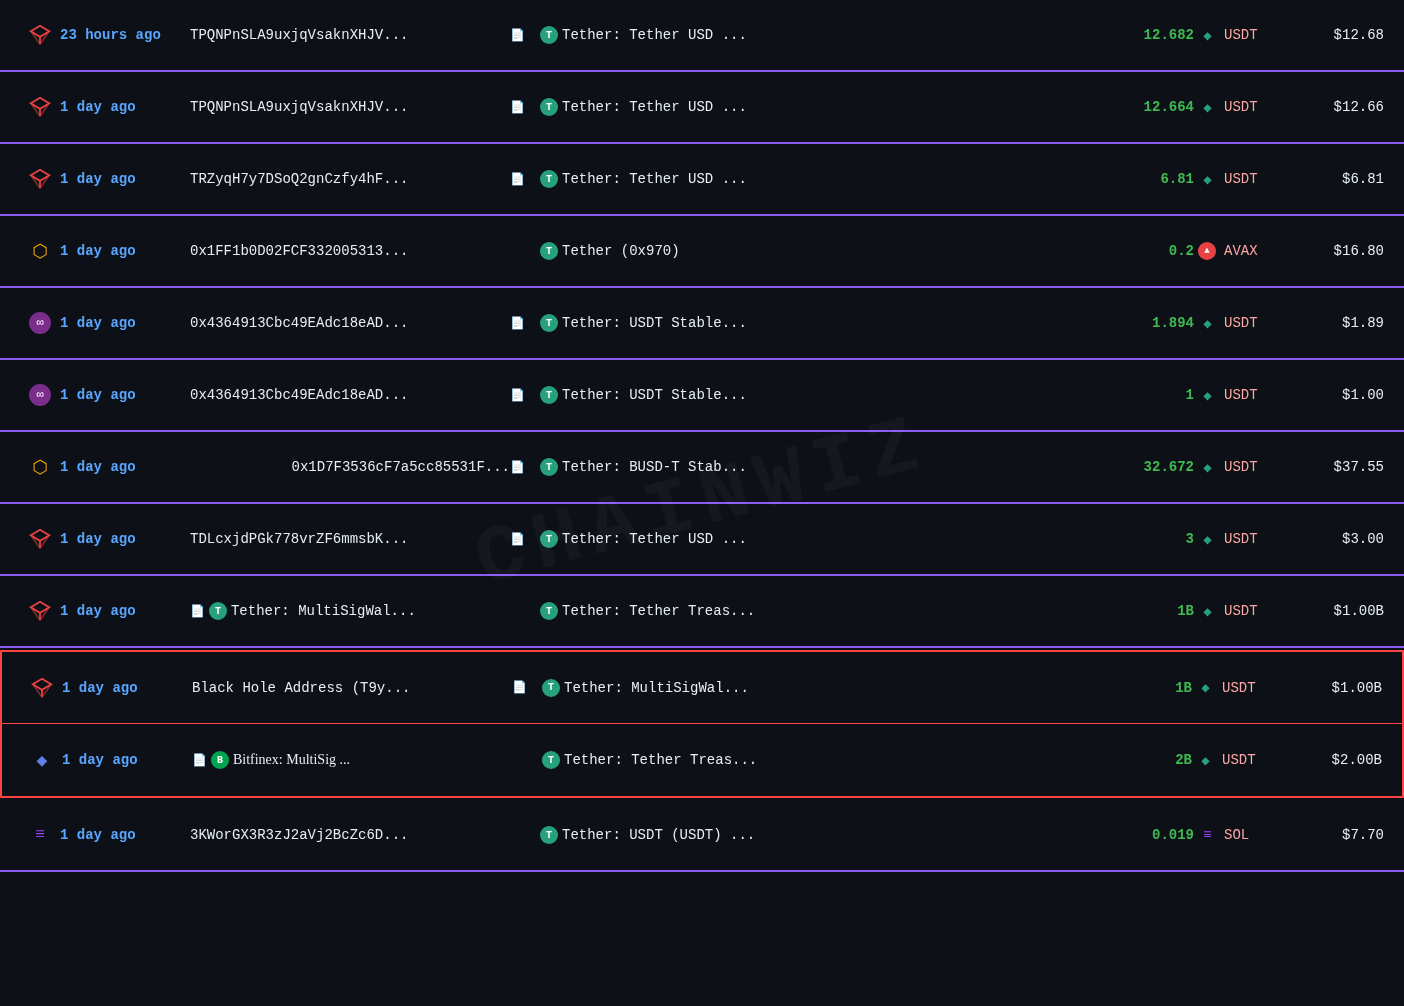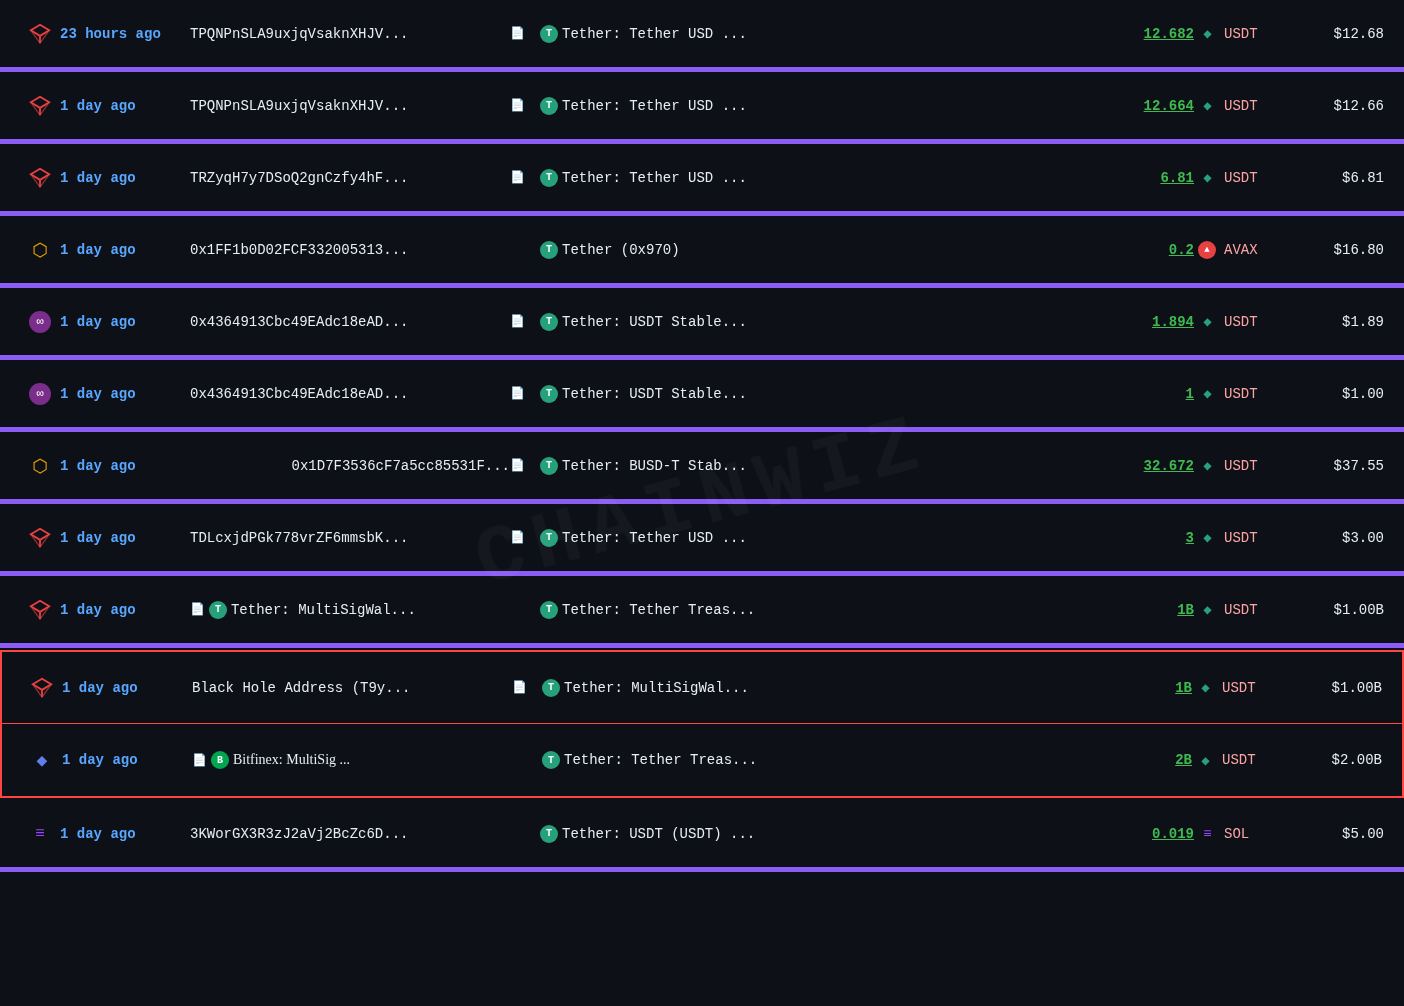--- a/index.html
+++ b/index.html
@@ -12,21 +12,21 @@
       min-height: 1006px;
       overflow-x: hidden;
     }
     .table-container {
       width: 100%;
     }
     .table-row {
       display: flex;
       align-items: center;
       padding: 14px 20px;
-      border-bottom: 5px solid #8b5cf6;
+      border-bottom: 2px solid #8b5cf6;
       min-height: 72px;
     }
     .col-icon {
       width: 40px;
       flex-shrink: 0;
       display: flex;
       align-items: center;
       justify-content: center;
     }
     .col-time {
@@ -57,21 +57,20 @@
       text-overflow: ellipsis;
       white-space: nowrap;
       min-width: 0;
     }
     .col-amount {
       width: 100px;
       flex-shrink: 0;
       text-align: right;
       color: #3fb950;
       font-weight: bold;
-      text-decoration: underline;
     }
     .col-token-icon {
       width: 30px;
       flex-shrink: 0;
       display: flex;
       align-items: center;
       justify-content: center;
     }
     .col-token {
       width: 70px;
@@ -500,15 +499,15 @@
     </div>
     <div class="col-to" style="display:flex;align-items:center;overflow:hidden;">
       <span class="tether-logo">T</span>
         <span style="overflow:hidden;text-overflow:ellipsis;white-space:nowrap;">Tether: USDT (USDT) ...</span>
     </div>
     <div class="col-amount">0.019</div>
     <div class="col-token-icon">
       <span class="sol-symbol">≡</span>
     </div>
     <div class="col-token">SOL</div>
-    <div class="col-value">$5.00</div>
+    <div class="col-value">$7.70</div>
   </div>
   </div>
 
 </body></html>

